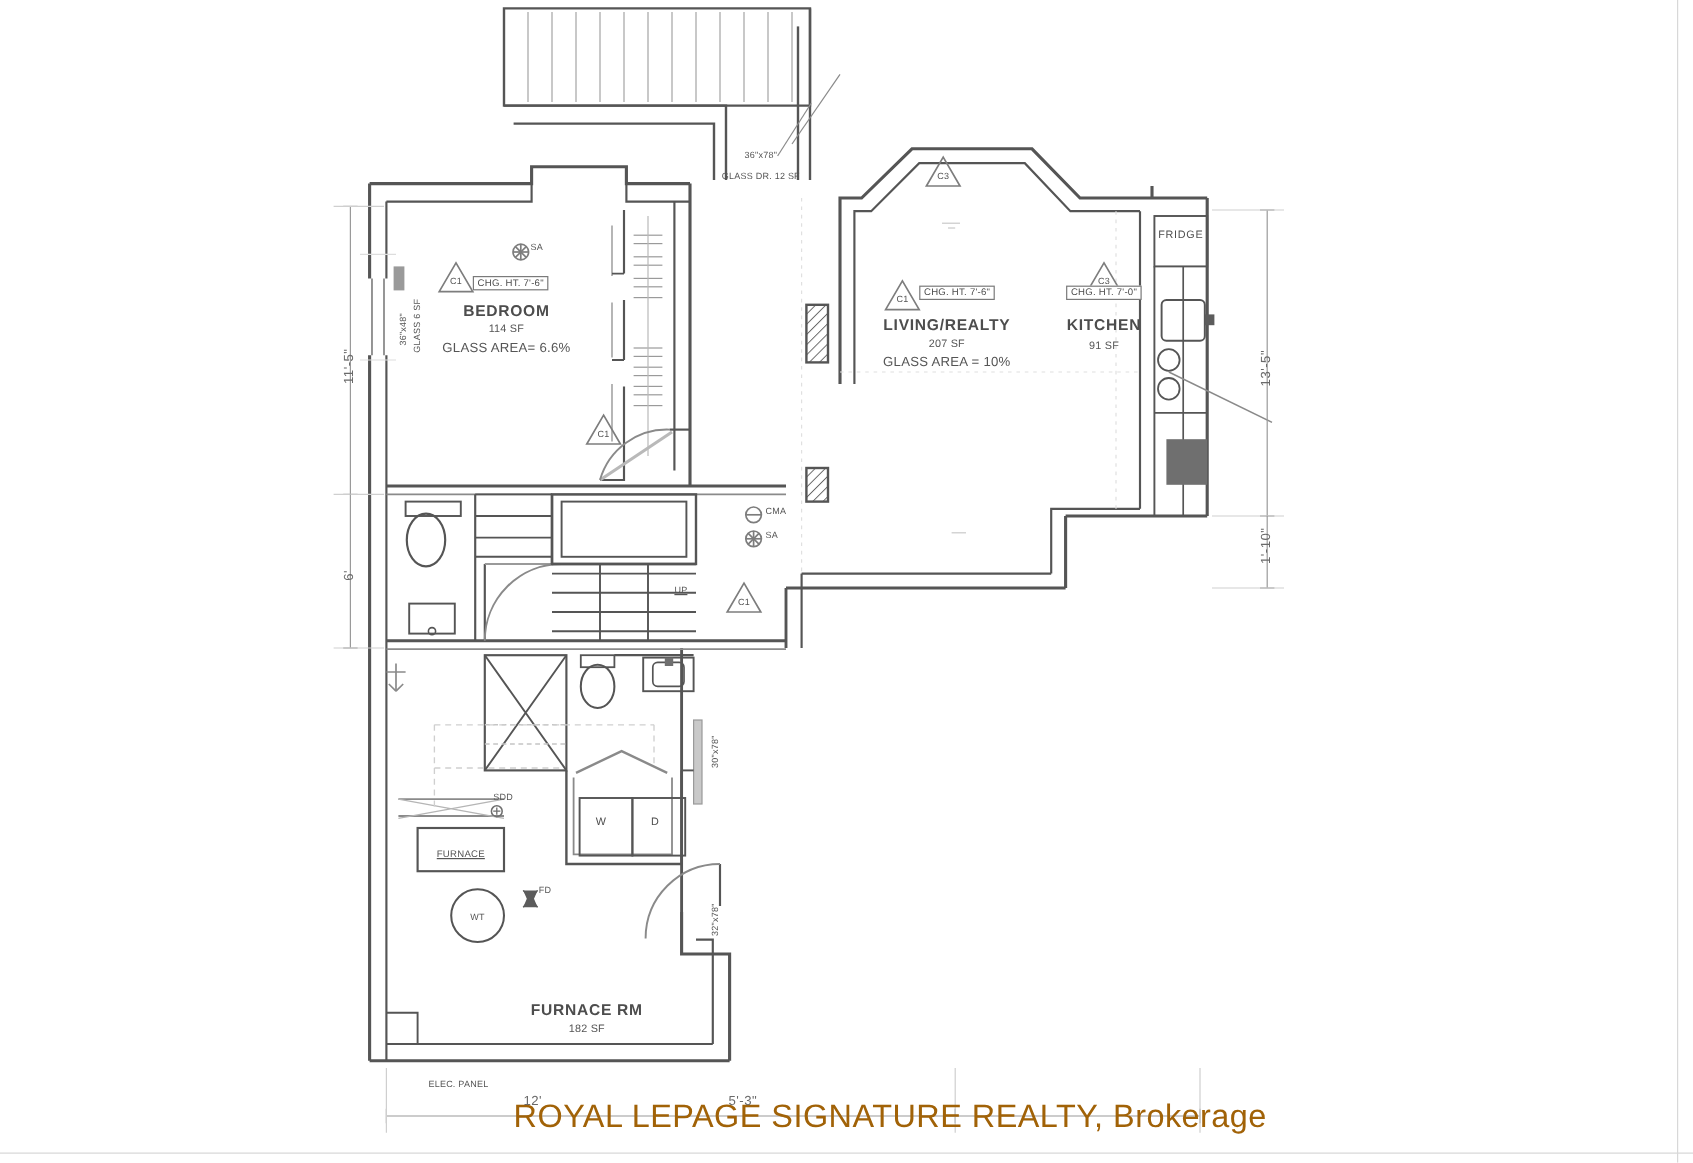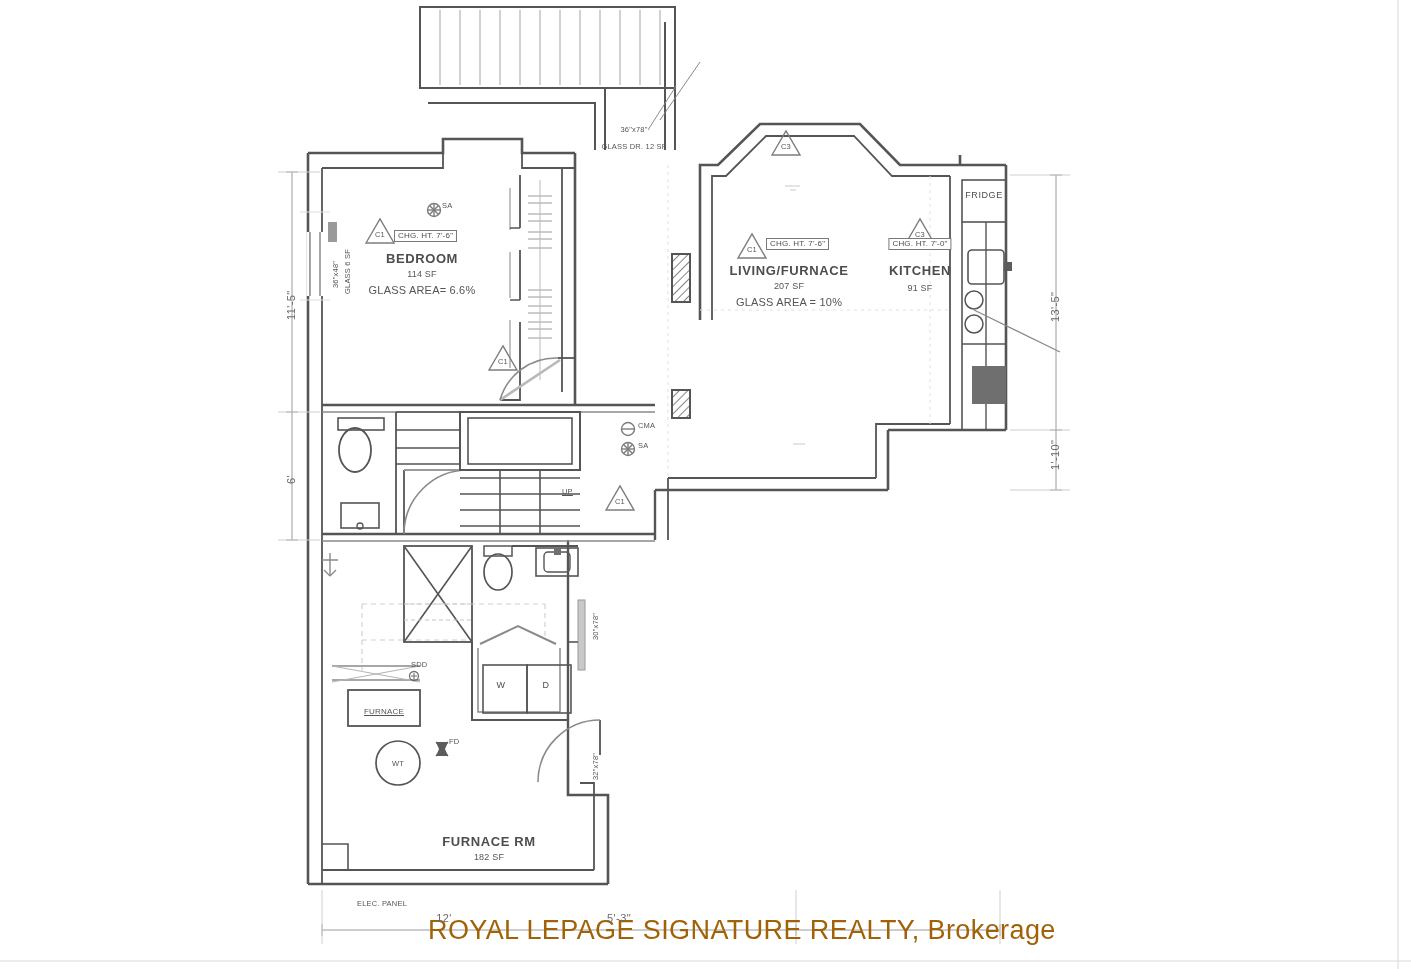--- a/index.html
+++ b/index.html
@@ -353,21 +353,21 @@
   <div class="lbl room-name centerX" style="left:422px;top:252px;">BEDROOM</div>
   <div class="lbl room-sf centerX" style="left:422px;top:270px;">114 SF</div>
   <div class="lbl room-glass centerX" style="left:422px;top:285px;">GLASS AREA= 6.6%</div>
   <div class="lbl tiny2" style="left:442px;top:202px;">SA</div>
   <div class="lbl tiny2 vert" style="left:332px;top:288px;">36"x48"</div>
   <div class="lbl tiny2 vert" style="left:344px;top:294px;">GLASS 6 SF</div>
   <div class="lbl tiny2 centerX" style="left:503px;top:358px;">C1</div>
 
   <div class="lbl tiny2 centerX" style="left:752px;top:246px;">C1</div>
   <div class="lbl boxed" style="left:766px;top:238px;">CHG. HT. 7'-6"</div>
-  <div class="lbl room-name centerX" style="left:789px;top:264px;">LIVING/FURNACE</div>
+  <div class="lbl room-name centerX" style="left:789px;top:264px;">LIVING/REALTY</div>
   <div class="lbl room-sf centerX" style="left:789px;top:282px;">207 SF</div>
   <div class="lbl room-glass centerX" style="left:789px;top:297px;">GLASS AREA = 10%</div>
 
   <div class="lbl tiny2 centerX" style="left:920px;top:231px;">C3</div>
   <div class="lbl boxed centerX" style="left:920px;top:238px;">CHG. HT. 7'-0"</div>
   <div class="lbl room-name centerX" style="left:920px;top:264px;">KITCHEN</div>
   <div class="lbl room-sf centerX" style="left:920px;top:284px;">91 SF</div>
   <div class="lbl appl centerX" style="left:984px;top:191px;">FRIDGE</div>
 
   <div class="lbl tiny2" style="left:638px;top:422px;">CMA</div>

